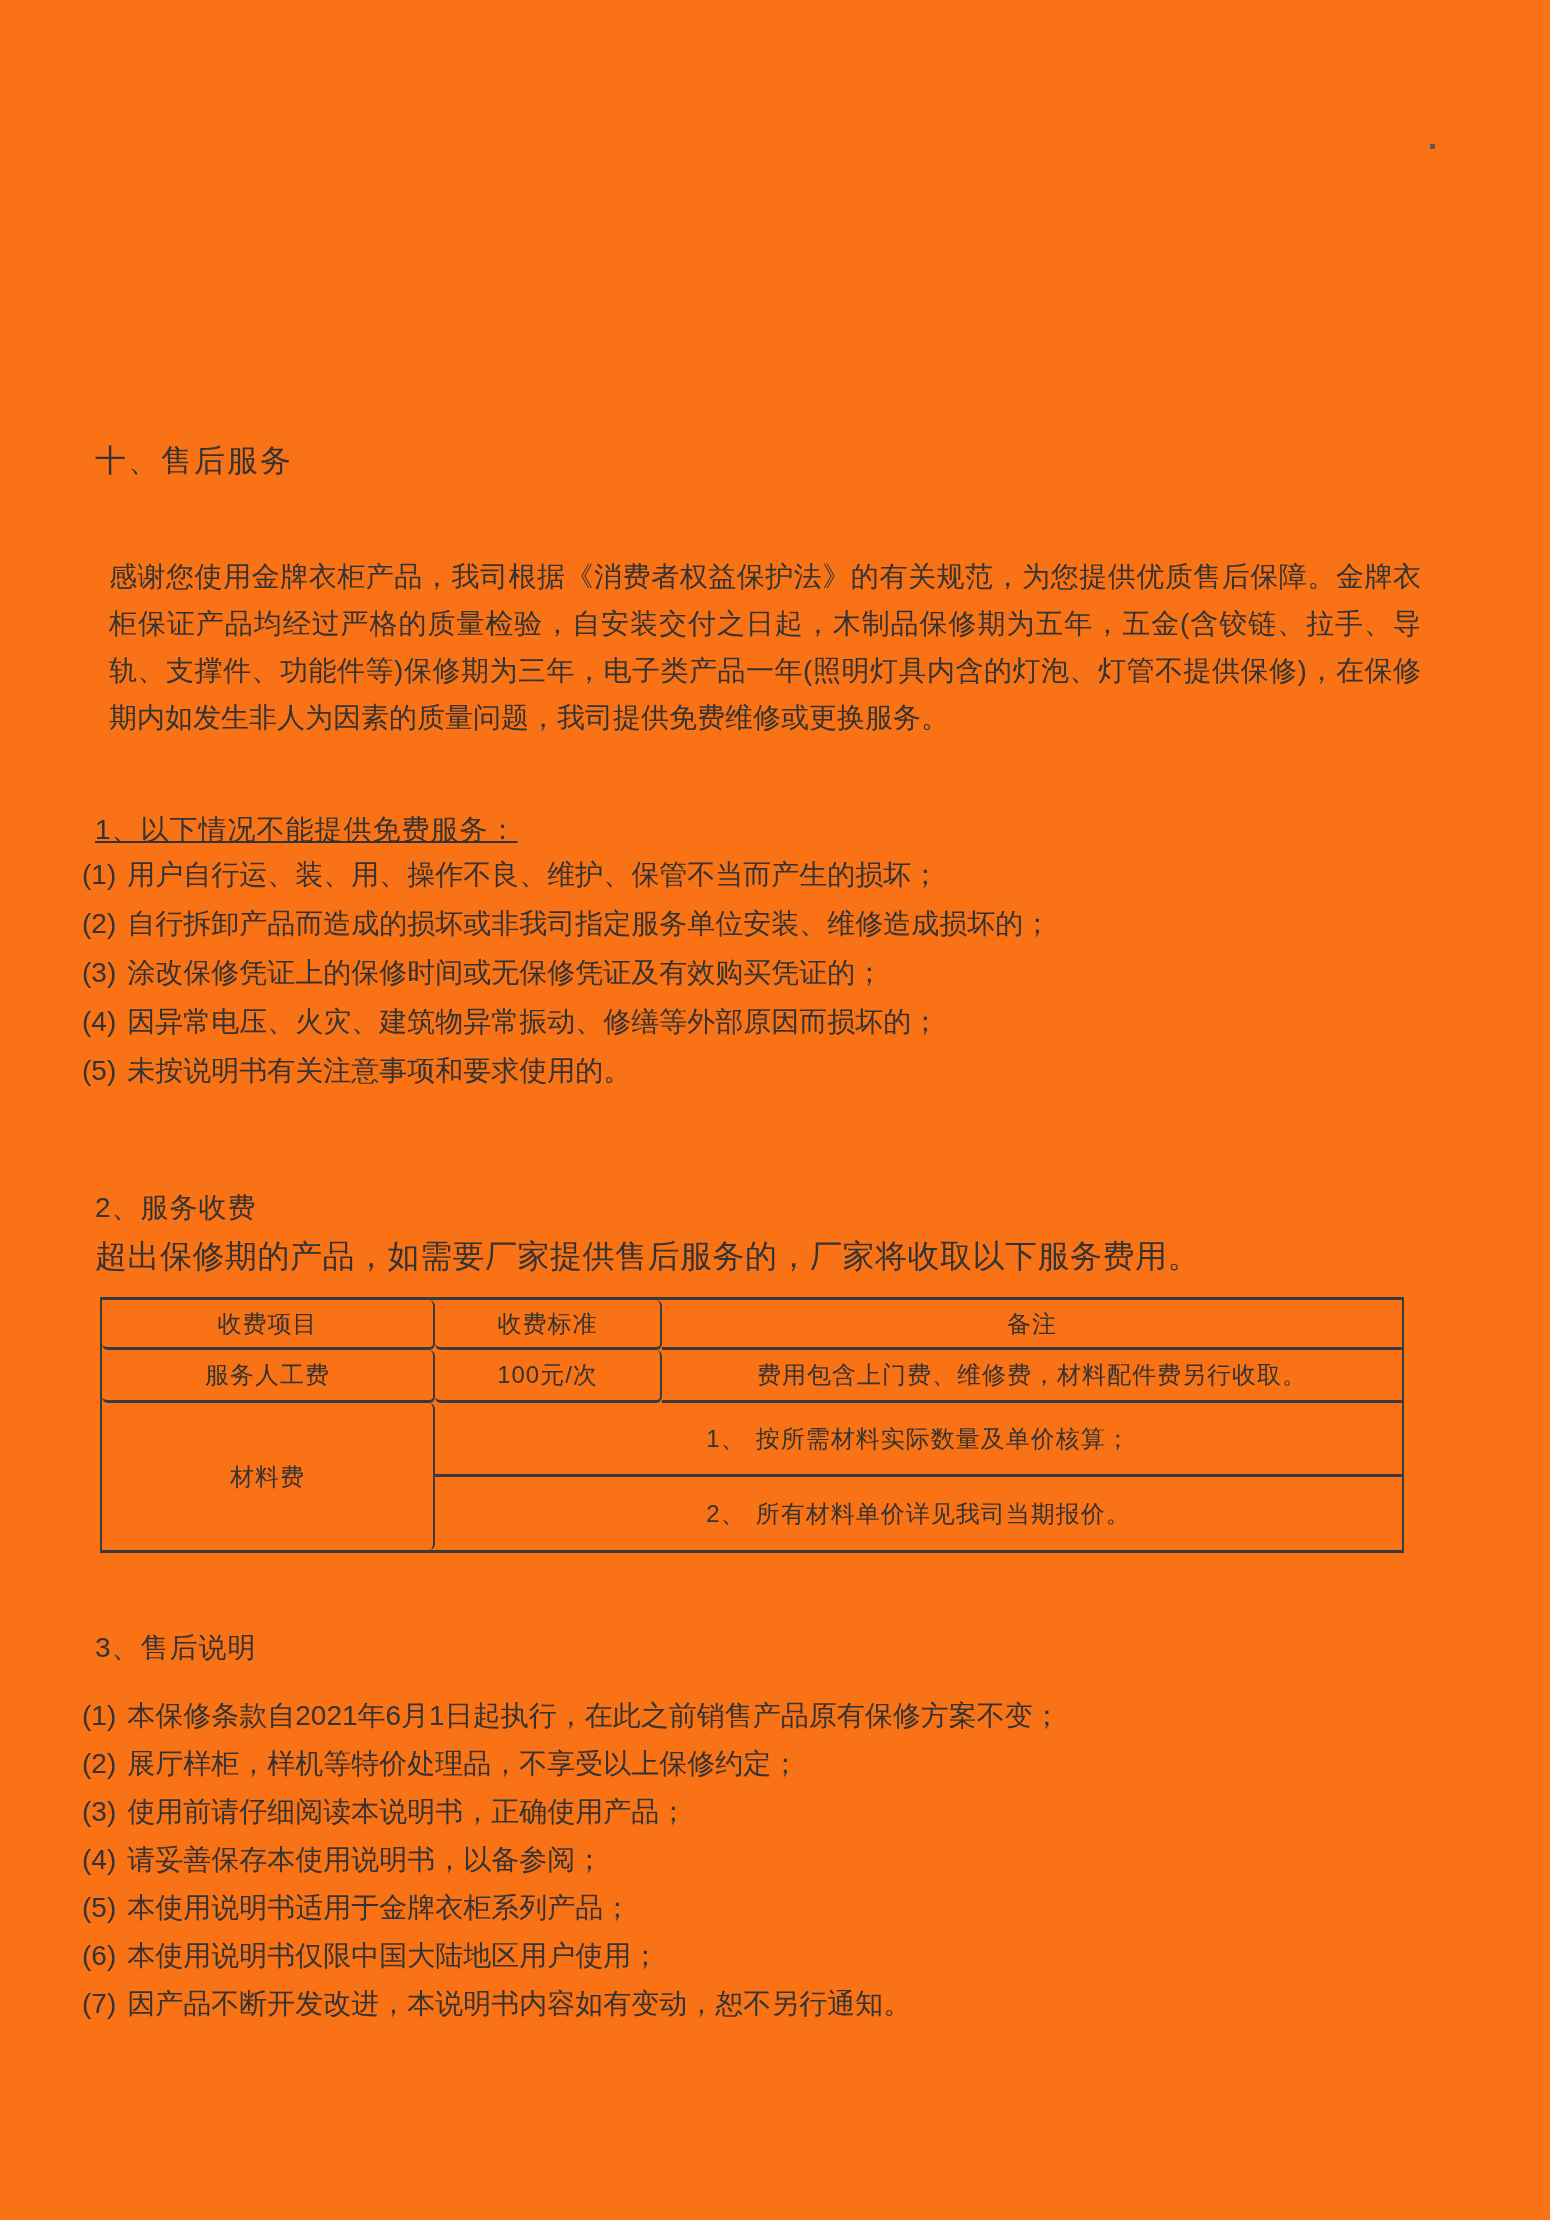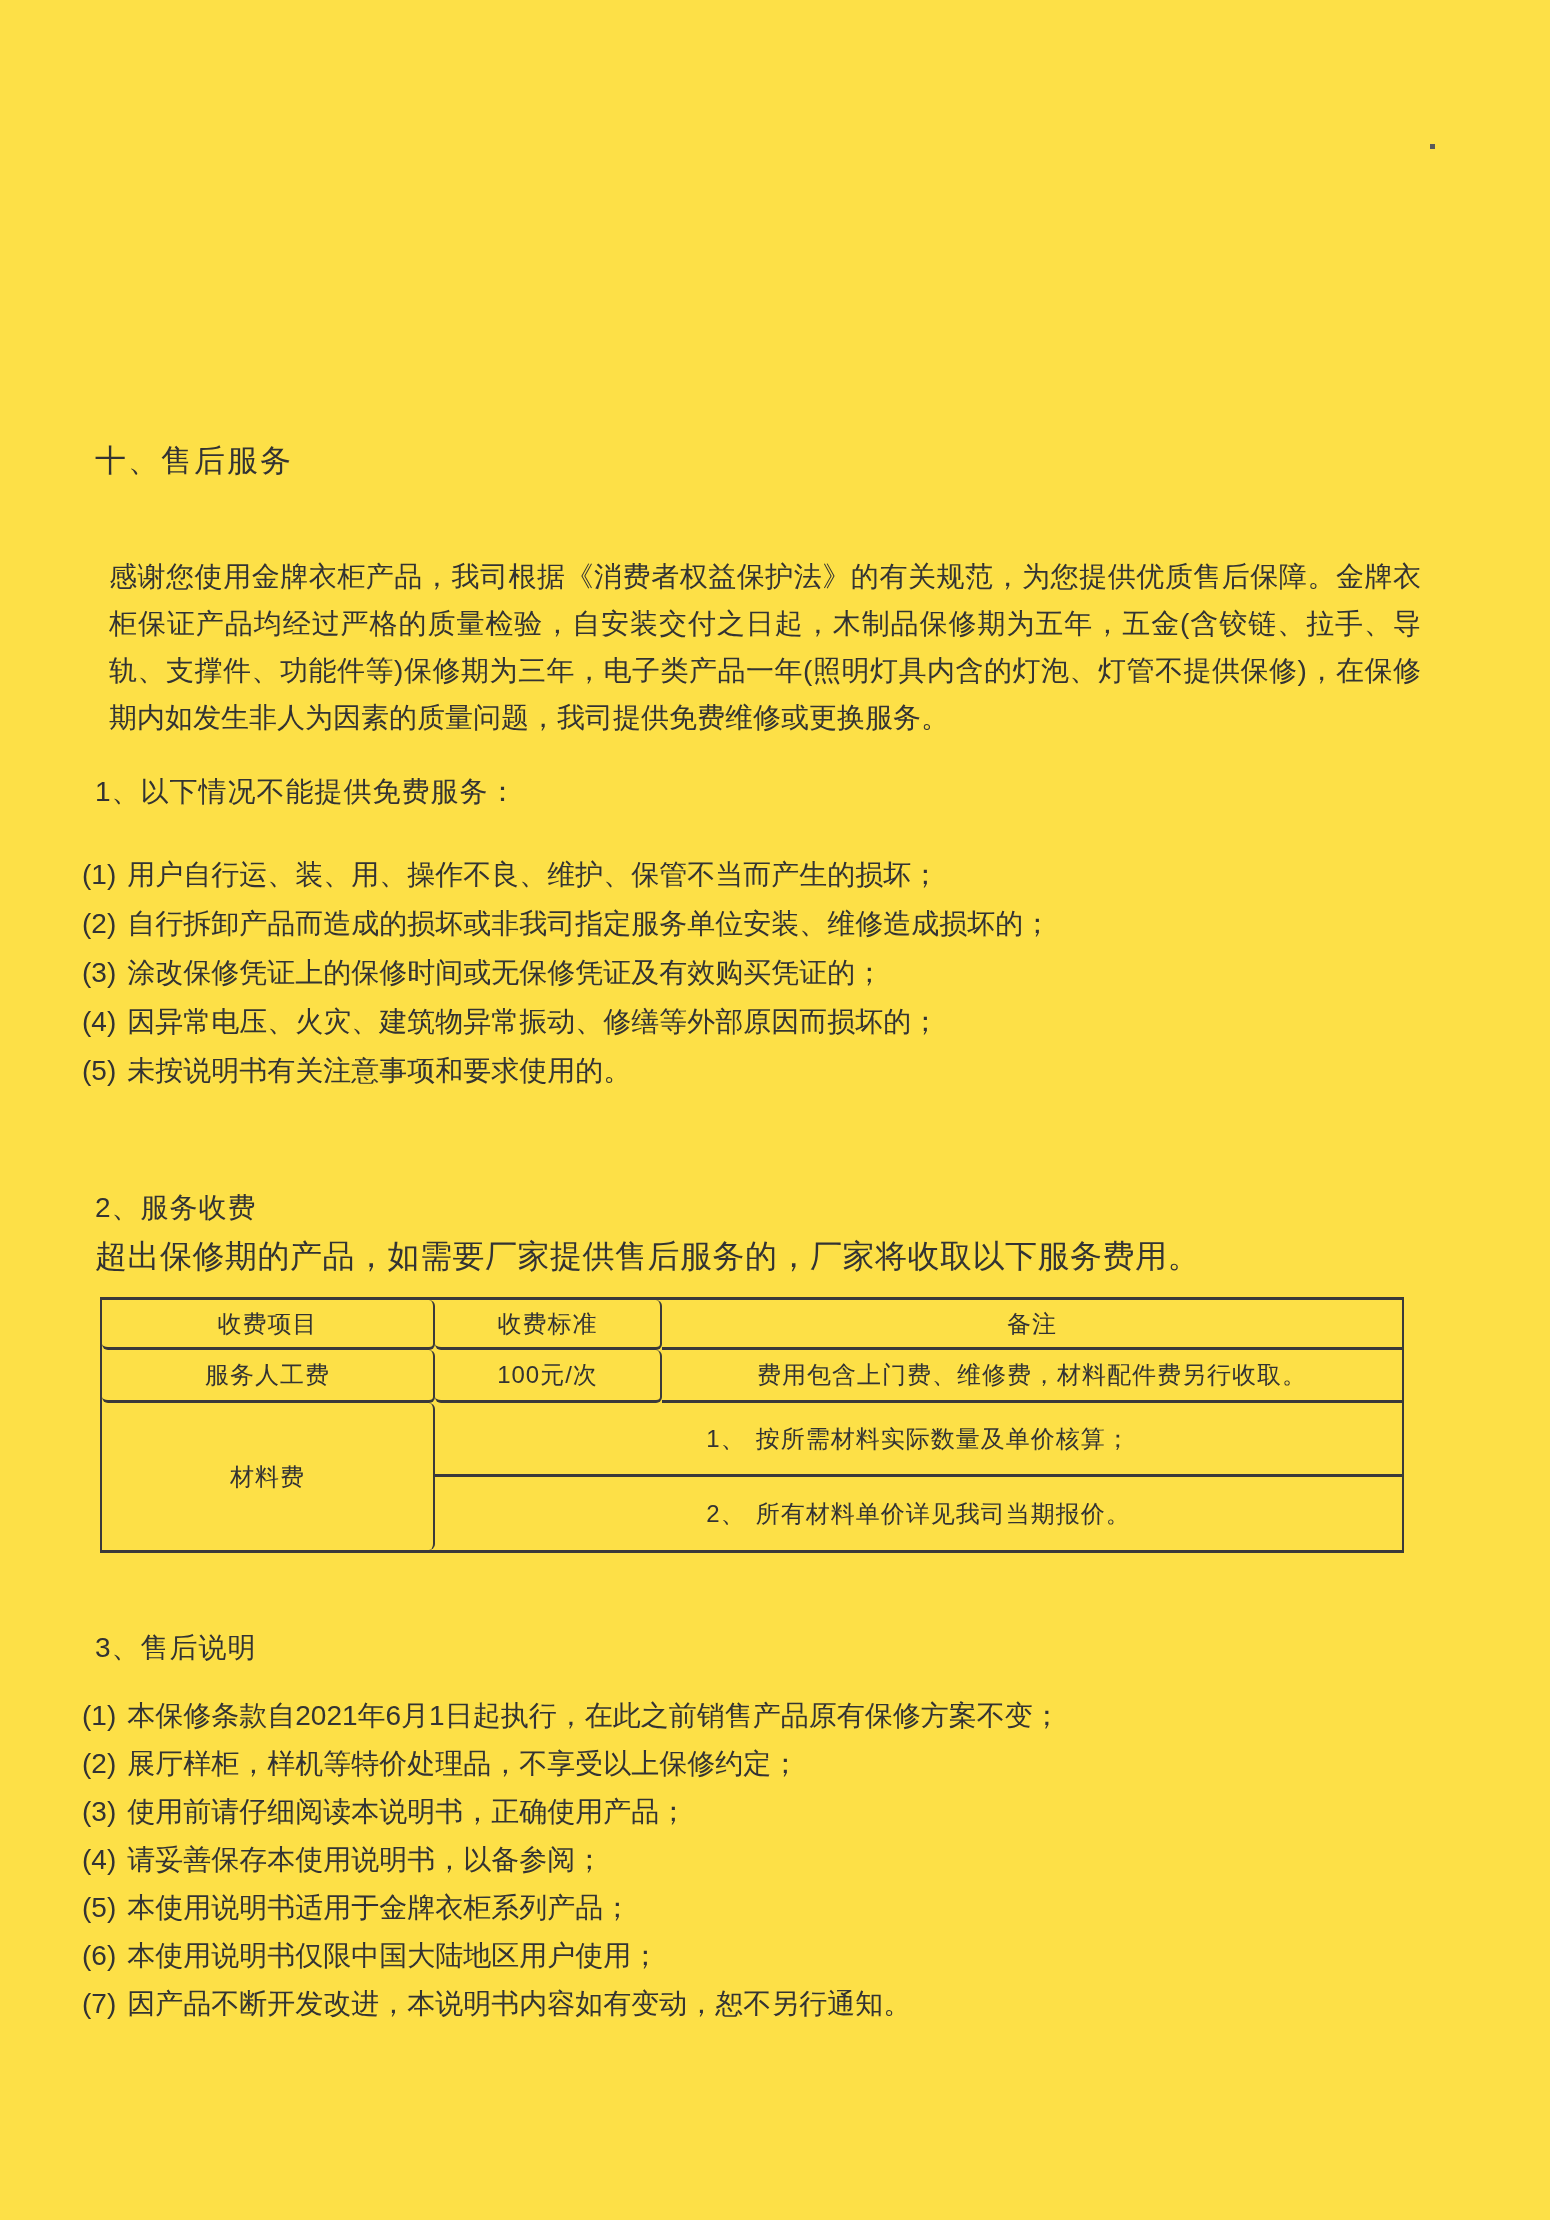--- a/index.html
+++ b/index.html
@@ -1,21 +1,21 @@
 <!DOCTYPE html>
 <html><head>
 <meta charset="utf-8">
 <style>
   html, body { margin: 0; padding: 0; background: #e8e8e8; }
   .page {
     position: relative;
     width: 1550px;
     height: 2220px;
     margin: 0 auto;
-    background: #fde047;
+    background: #f97316;
     font-family: "Liberation Sans", sans-serif;
     color: #333333;
     overflow: hidden;
   }
   .speck {
     position: absolute;
     left: 1430px;
     top: 144px;
     width: 5px;
     height: 5px;
@@ -39,21 +39,21 @@
     line-height: 47px;
     text-align: justify;
     margin: 14px;
   }
   .sec-heading {
     position: absolute;
     left: 95px;
     font-size: 28px;
     letter-spacing: 1px;
   }
-  .sec1-heading { top: 773px; }
+  .sec1-heading { top: 811px; text-decoration: underline; }
   .sec2-heading { top: 1189px; }
   .sec2-desc {
     position: absolute;
     left: 95px;
     top: 1235px;
     font-size: 32px;
     letter-spacing: 0.5px;
   }
   .sec3-heading { top: 1629px; }
   .list { position: absolute; left: 82px; margin-top: 17px; }

